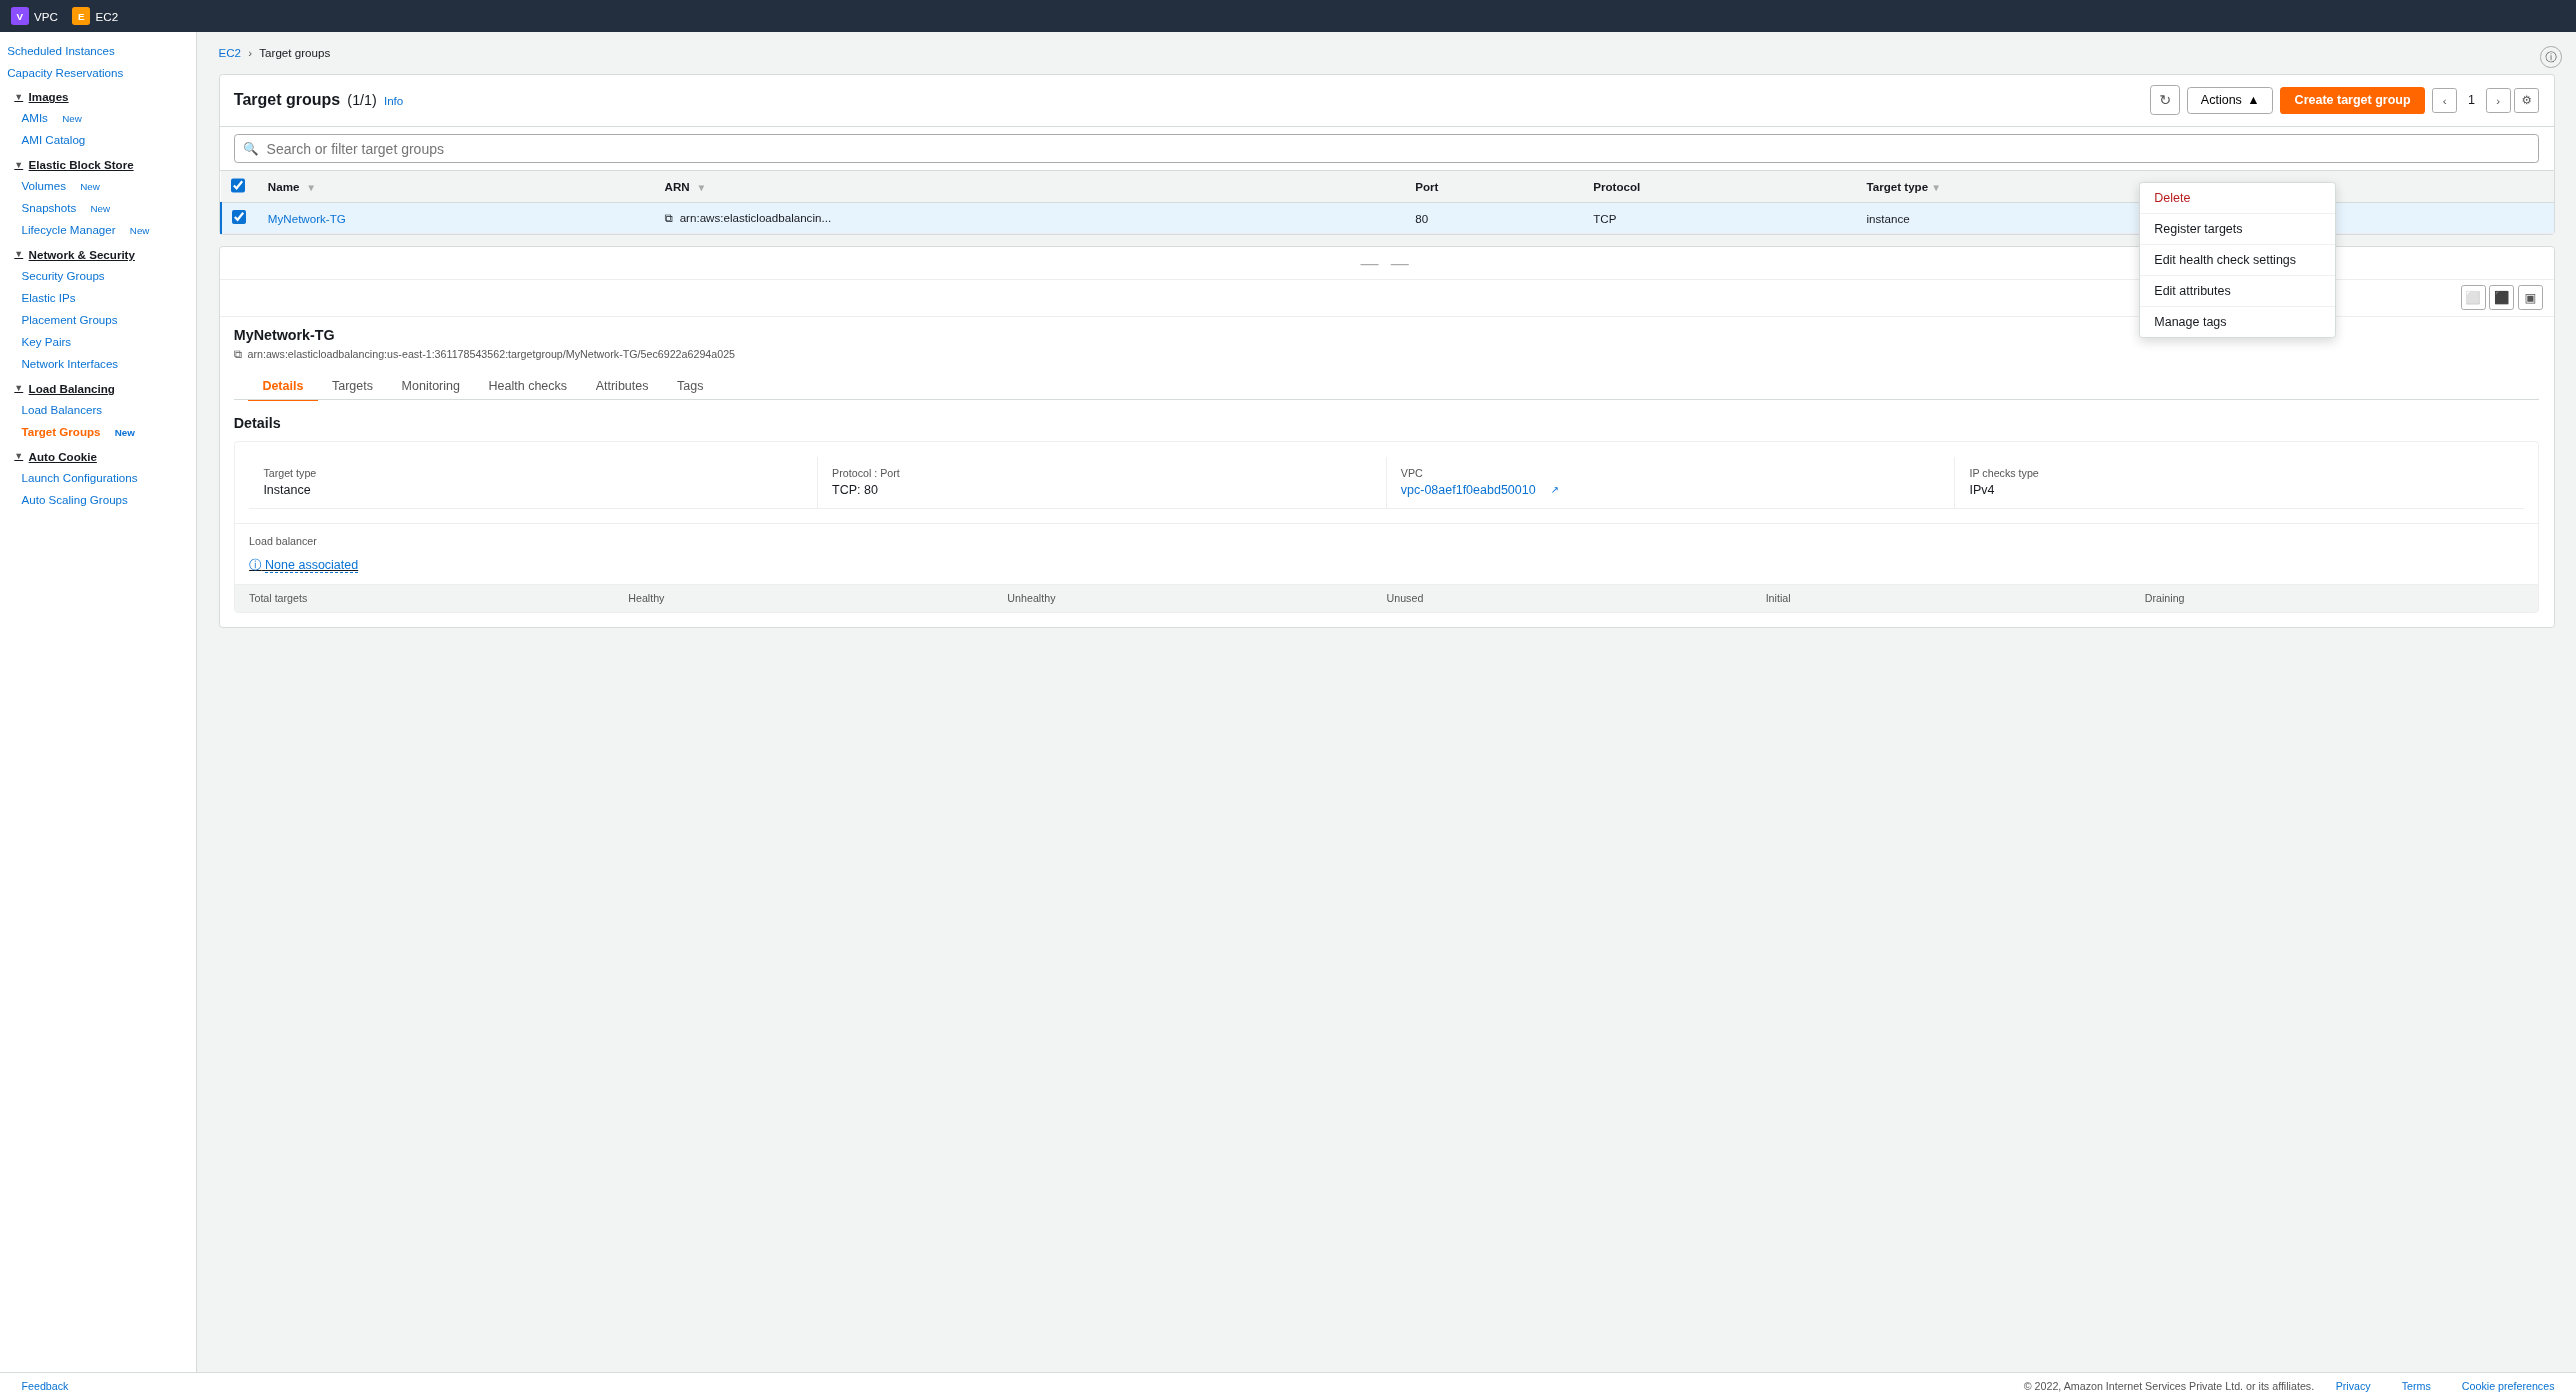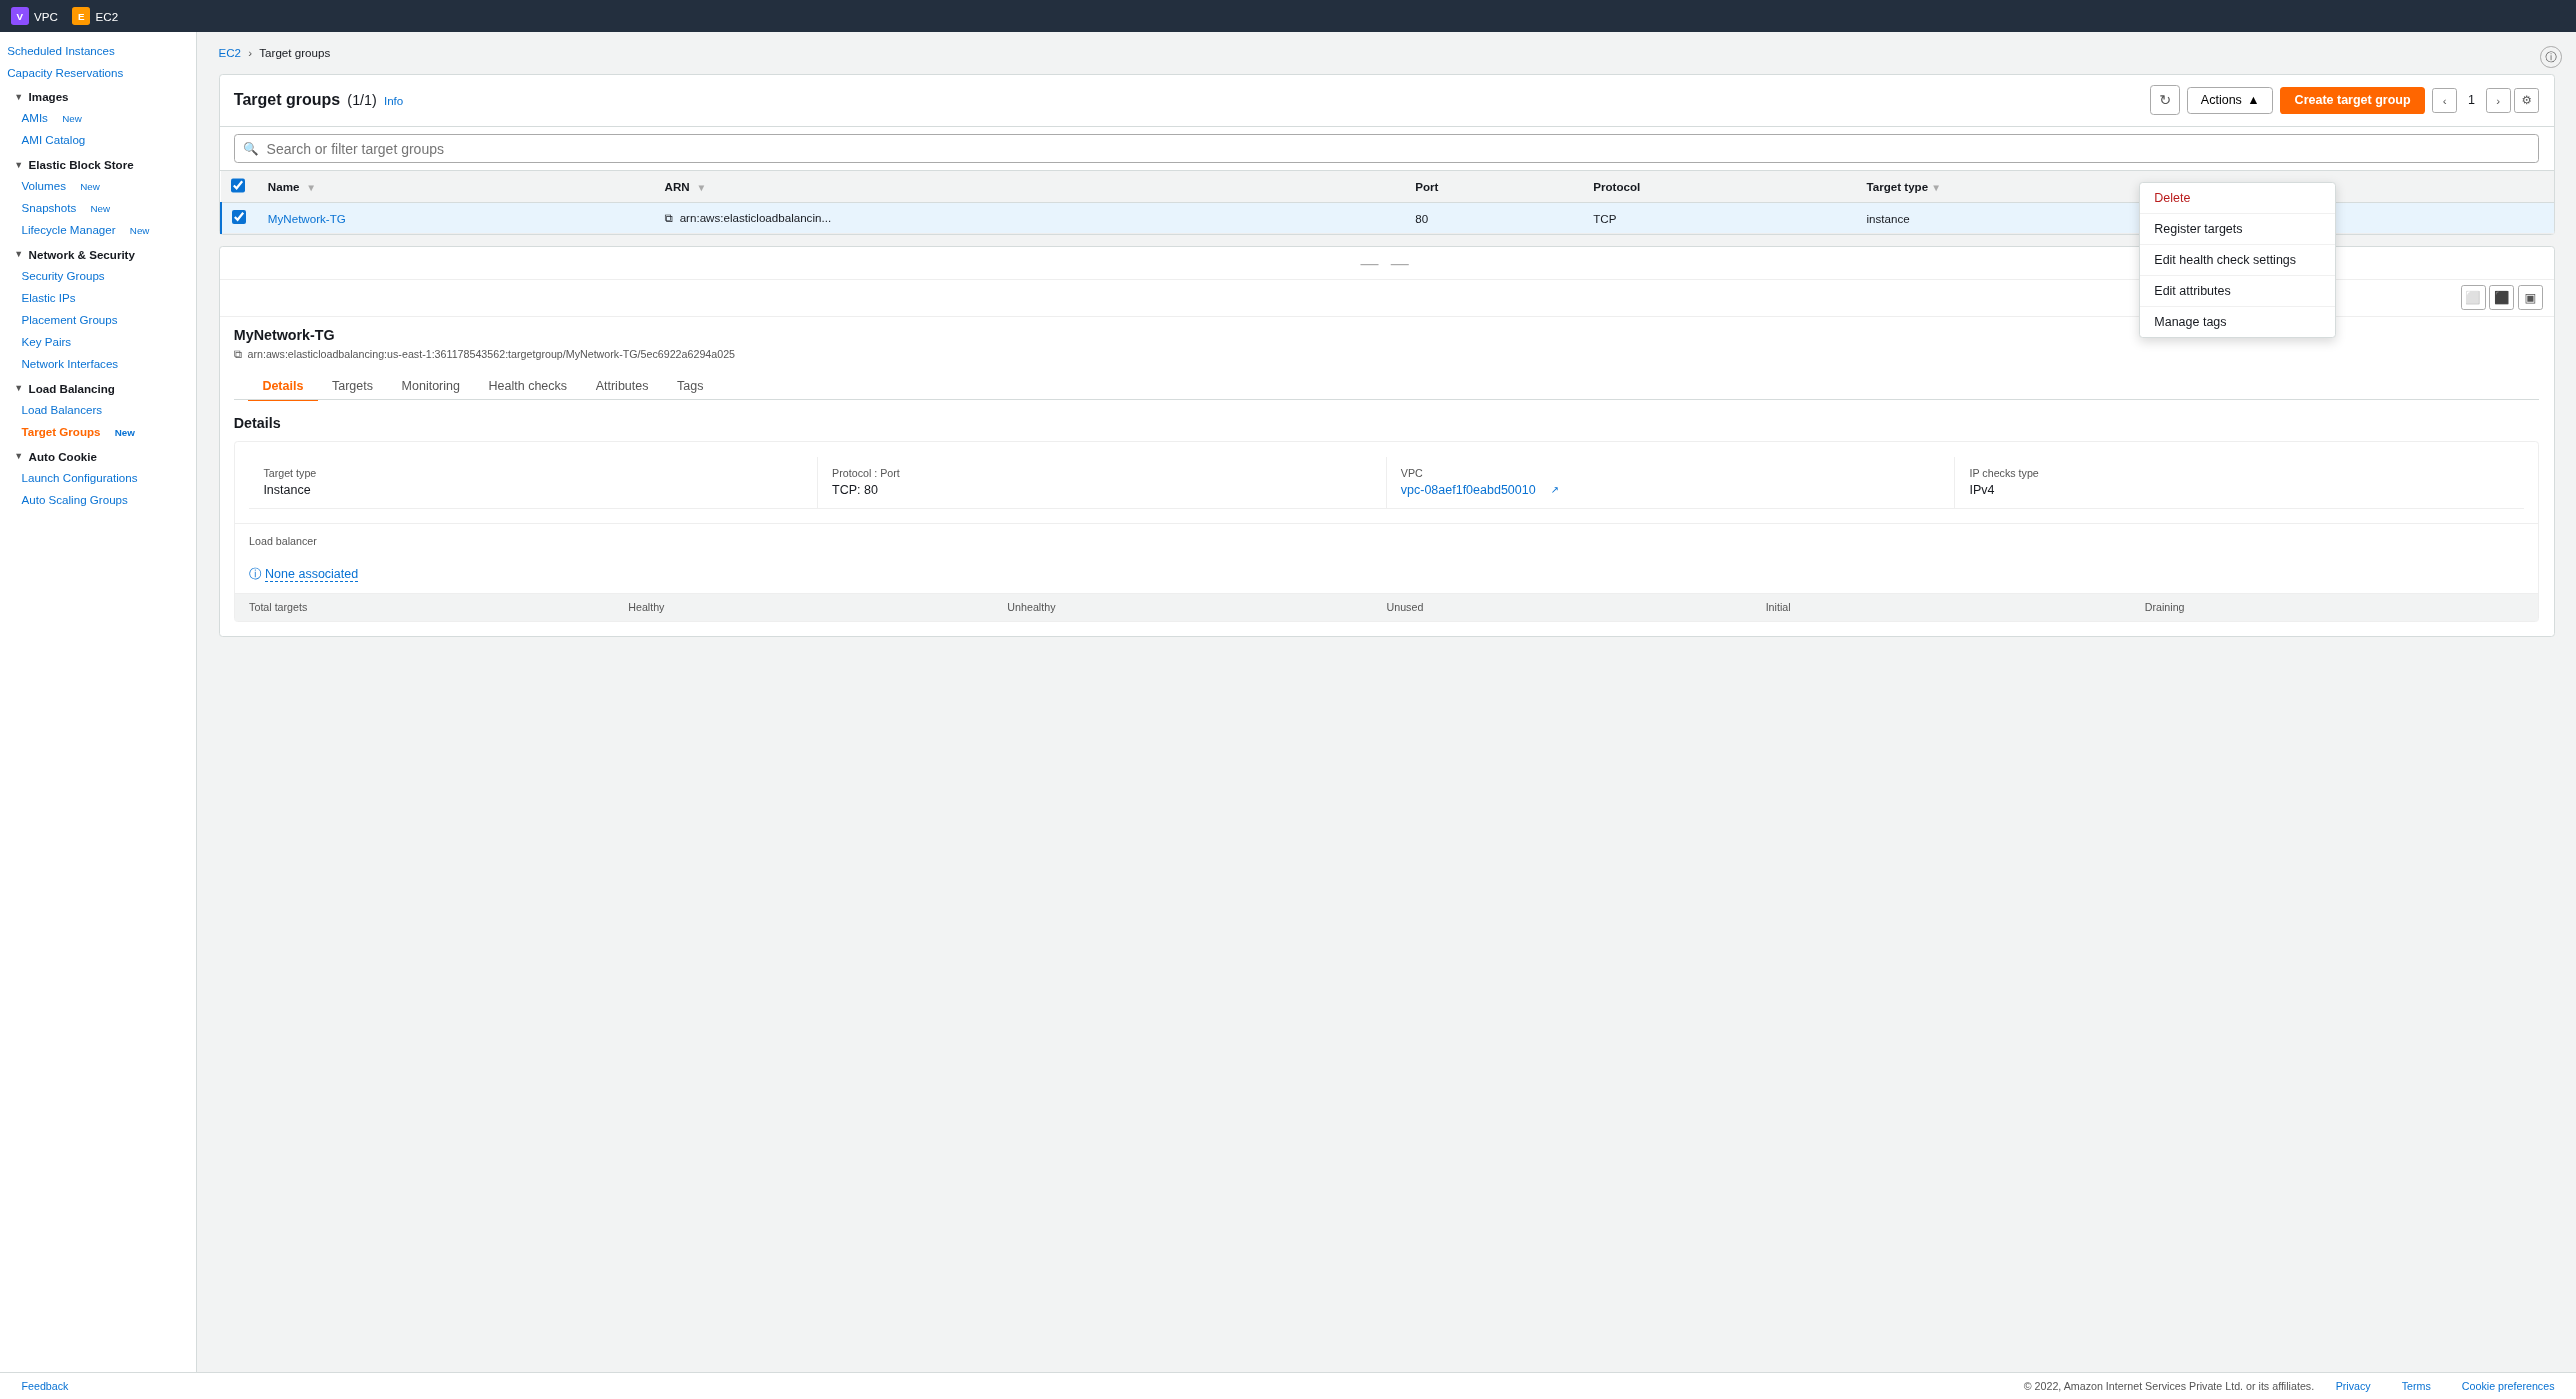--- a/index.html
+++ b/index.html
@@ -35,21 +35,21 @@
       width: 197px;
       background: #fff;
       border-right: 0.9px solid #d5dbdb;
       overflow-y: auto;
       flex-shrink: 0;
       padding: 7.2px 0;
     }
     .sidebar-section-title {
       font-size: 11.6px; font-weight: 700; color: #16191f;
       padding: 7.2px 14.3px 3.6px 14.3px;
-      display: flex; align-items: center; gap: 5.4px; cursor: pointer;
+      display: flex; align-items: center; gap: 5.4px; cursor: pointer; text-decoration: underline;
     }
     .sidebar-section-title::before {
       content: "▼"; font-size: 9px; color: #555;
     }
     .sidebar-item {
       padding: 4.5px 14.3px 4.5px 21.5px;
       font-size: 11.6px; color: #0972d3; cursor: pointer;
       white-space: nowrap;
     }
     .sidebar-item.active { color: #ff6600; font-weight: 700; }
@@ -510,21 +510,21 @@
                 </span>
               </div>
             </div>
             <div class="detail-cell">
               <div class="detail-label">IP checks type</div>
               <div class="detail-value">IPv4</div>
             </div>
           </div>
           <div style="padding:10.7px 14.3px; border-top:0.9px solid #eee;">
             <div class="detail-label">Load balancer</div>
-            <div style="margin-top:19px;">
+            <div style="margin-top:10px;text-decoration:underline;">
               <span style="color:#0972d3;">ⓘ</span>
               <span class="dashed-link">None associated</span>
             </div>
           </div>
           <div class="stats-header">
             <div>
               <div class="stat-label">Total targets</div>
             </div>
             <div>
               <div class="stat-label">Healthy</div>

